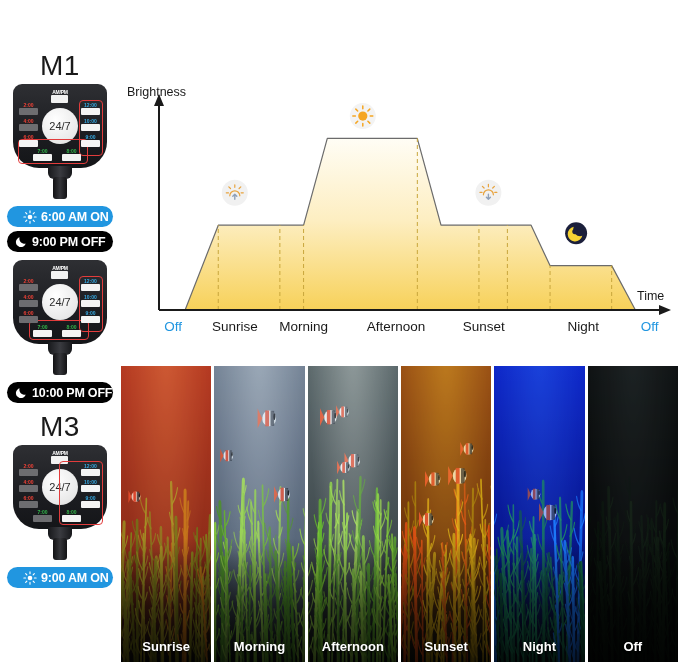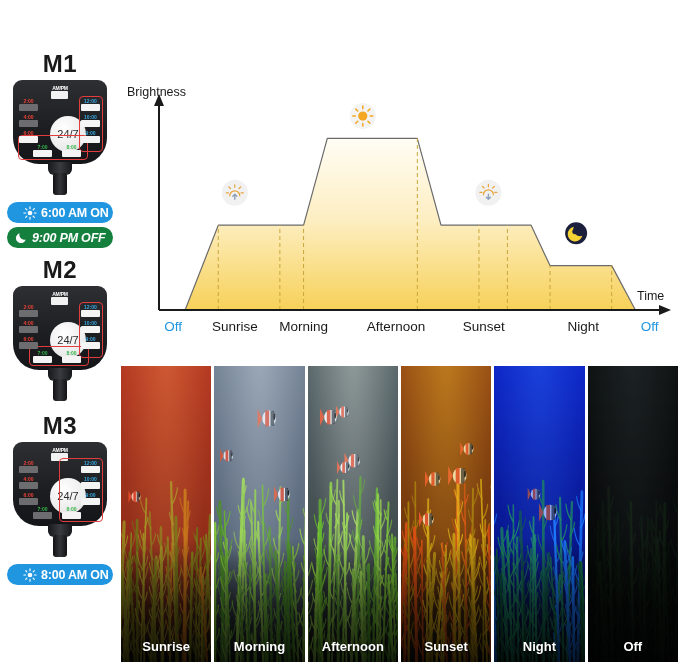--- a/index.html
+++ b/index.html
@@ -27,21 +27,21 @@
     letter-spacing: -0.5px;
     color: #2196e0;
     text-shadow: 1px 1px 0 rgba(0,0,0,0.10);
     font-family: "Liberation Sans", sans-serif;
   }
 
   
   .modes { position: absolute; left: 0; top: 50px; width: 120px; }
   .mode-block { position: relative; margin-bottom: 8px; }
   .mode-title {
-    font-size: 24px; font-weight: bold; color: #1a1a1a;
+    font-size: 28px; font-weight: normal; color: #1a1a1a;
     text-align: center; width: 106px; margin: 0 auto 2px auto;
     letter-spacing: 0.5px;
   }
 
   
   .device { position: relative; width: 106px; height: 118px; margin: 0 auto; }
   .device-body {
     position: absolute; left: 6px; top: 0; width: 94px; height: 84px;
     background: linear-gradient(180deg,#2e2f33 0%, #1c1d21 60%, #141518 100%);
     border-radius: 9px 9px 26px 26px;
@@ -59,25 +59,25 @@
   .ampm-label {
     position: absolute; left: 38px; top: 5px; width: 30px;
     font-size: 5px; font-weight: bold; color: #fff; text-align: center;
     letter-spacing: -0.2px;
   }
   .ampm-btn {
     position: absolute; left: 44px; top: 11px; width: 17px; height: 8px;
     background: #f2f2f2; border-radius: 1px;
   }
   .dial {
-    position: absolute; left: 35px; top: 36px; width: 36px; height: 36px;
+    position: absolute; left: 35px; top: 24px; width: 36px; height: 36px;
     border-radius: 50%;
     background: radial-gradient(circle at 38% 32%, #ffffff 0%, #e9e9e9 70%, #d2d2d2 100%);
     color: #2b2b2b; font-size: 11px; font-weight: 500;
-    display: flex; align-items: center; justify-content: center; margin-left: 8px;
+    display: flex; align-items: center; justify-content: center;
   }
   .frame-l, .frame-r {
     position: absolute; border: 1.2px solid #e23c3c; border-radius: 4px;
   }
   .hrs { position: absolute; width: 19px; }
   .hrs .t { font-size: 5px; font-weight: bold; text-align: center; line-height: 6px; }
   .hrs .sw { width: 19px; height: 7px; border-radius: 1px; }
   .sw-on  { background: #f4f4f4; }
   .sw-off { background: #6d6d70; }
   .t-red   { color: #ef4136; }
@@ -85,21 +85,21 @@
   .t-green { color: #33b44a; }
 
   
   .badge {
     width: 106px; height: 21px; border-radius: 11px; margin: 4px auto 0 auto;
     display: flex; align-items: center; gap: 4px; padding-left: 7px;
     font-size: 12.5px; font-weight: bold; color: #ffffff;
     letter-spacing: -0.2px;
   }
   .badge-on  { background: #2196e0; padding-left: 16px; }
-  .badge-off { background: #15803d; font-style: italic; }
+  .badge-off { background: #000000; }
   .badge svg { display: block; flex: none; }
 
   
   .chart { position: absolute; left: 125px; top: 78px; width: 554px; height: 260px; }
   .chart svg { display: block; }
   .axis-cap { font-size: 12.5px; fill: #1a1a1a; font-family: "Liberation Sans", sans-serif; }
   .xlab { font-size: 13.5px; fill: #1a1a1a; font-family: "Liberation Sans", sans-serif; }
   .xlab-off { fill: #2196e0; }
 
   
@@ -191,21 +191,20 @@
         <span>
           <svg width="14" height="14" viewBox="0 0 24 24">
               <path d="M20 14.5A8.6 8.6 0 0 1 9.5 4a8.5 8.5 0 1 0 10.5 10.5z" fill="#fff"></path>
             </svg>
         </span>
         <span>9:00 PM OFF</span>
       </div>
     </div>
 
     <div class="mode-block">
-      <div class="mode-title">M2</div>
       <div class="device">
         <div class="device-body"></div>
         <div class="ampm-label">AM/PM</div>
         <div class="ampm-btn"></div>
         <div class="dial">24/7</div>
         <div class="frame-l" style="left:22px; top:60px; width:60px; height:20px;"></div>
         <div class="hrs" style="left:12px; top:18px;">
           <div class="t t-red">2:00</div>
           <div class="sw sw-off"></div>
         </div>
@@ -233,20 +232,28 @@
         <div class="hrs" style="left:26px; top:64px;">
           <div class="t t-green">7:00</div>
           <div class="sw sw-on"></div>
         </div>
         <div class="hrs" style="left:55px; top:64px;">
           <div class="t t-green">8:00</div>
           <div class="sw sw-on"></div>
         </div>
         <div class="device-neck"></div>
         <div class="device-cable"></div>
+      </div>
+      <div class="badge badge-off">
+        <span>
+          <svg width="14" height="14" viewBox="0 0 24 24">
+              <path d="M20 14.5A8.6 8.6 0 0 1 9.5 4a8.5 8.5 0 1 0 10.5 10.5z" fill="#fff"></path>
+            </svg>
+        </span>
+        <span>10:00 PM OFF</span>
       </div>
     </div>
 
     <div class="mode-block">
       <div class="mode-title">M3</div>
       <div class="device">
         <div class="device-body"></div>
         <div class="ampm-label">AM/PM</div>
         <div class="ampm-btn"></div>
         <div class="dial">24/7</div>
@@ -288,21 +295,21 @@
       </div>
       <div class="badge badge-on">
         <span>
           <svg width="14" height="14" viewBox="0 0 24 24">
               <g fill="none" stroke="#fff" stroke-width="2" stroke-linecap="round">
                 <circle cx="12" cy="12" r="4" fill="#fff" stroke="none"></circle>
                 <path d="M12 1.5v3M12 19.5v3M1.5 12h3M19.5 12h3M4.6 4.6l2 2M17.4 17.4l2 2M19.4 4.6l-2 2M6.6 17.4l-2 2"></path>
               </g>
             </svg>
         </span>
-        <span>8:00 AM ON</span>
+        <span>9:00 AM ON</span>
       </div>
     </div>
   </div>
 
   <div class="chart">
     <svg id="chart-svg" width="554" height="260" viewBox="0 0 554 260">
       <defs>
         <linearGradient id="areaGrad" x1="0" y1="0" x2="0" y2="1">
           <stop offset="0%" stop-color="#fffdf5"></stop>
           <stop offset="48%" stop-color="#fdeec1"></stop>

